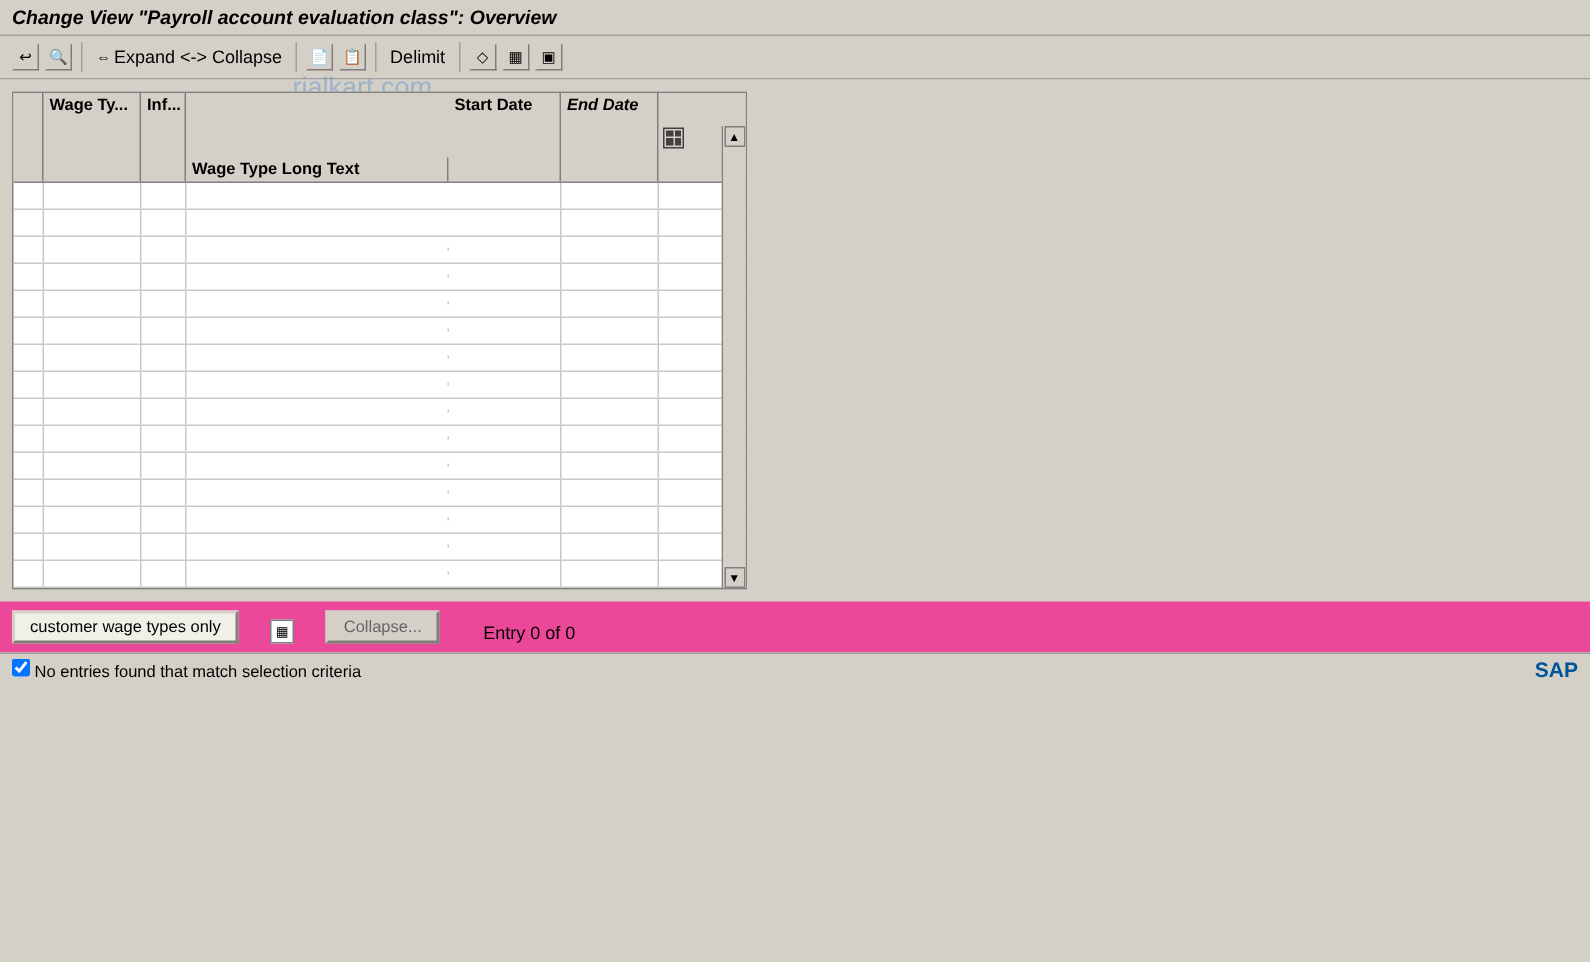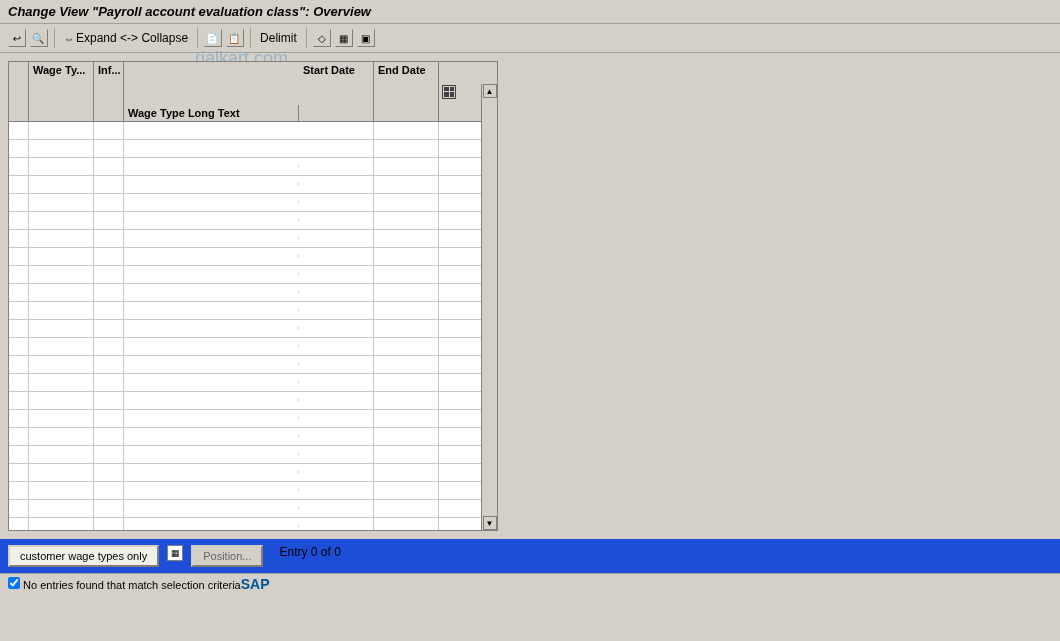--- a/index.html
+++ b/index.html
@@ -45,21 +45,21 @@
     }
     .main-content {
       background: #d4d0c8;
       padding: 8px;
       flex: 1;
     }
     .table-container {
       background: white;
       border: 1px solid #808080;
       width: 490px;
-      height: 470px;
+      height: 332px;
       overflow: hidden;
       position: relative;
     }
     .table-header {
       display: flex;
       background: #d4d0c8;
       border-bottom: 1px solid #808080;
       font-weight: bold;
       font-size: 11px;
     }
@@ -103,20 +103,21 @@
       overflow: hidden;
       white-space: nowrap;
     }
     .col-enddate {
       width: 65px;
       min-width: 65px;
       border-right: 1px solid #808080;
       padding: 2px 4px;
       overflow: hidden;
       white-space: nowrap;
+      font-style: italic;
     }
     .col-settings {
       width: 20px;
       min-width: 20px;
       padding: 1px;
       display: flex;
       align-items: center;
       justify-content: center;
     }
     .table-body {
@@ -151,24 +152,24 @@
       background: #d4d0c8;
       border: 1px solid #808080;
       display: flex;
       align-items: center;
       justify-content: center;
       cursor: pointer;
       font-size: 8px;
     }
     .bottom-bar {
       display: flex;
-      align-items: flex-start;
-      gap: 8px;
+      align-items: flex-end;
+      gap: 21px;
       padding: 6px 8px;
-      background: #1d4ed8;
+      background: #ec4899;
     }
     .customer-btn {
       background: #f0f0e8;
       border: 2px outset #d4d0c8;
       padding: 3px 10px;
       font-size: 11px;
       cursor: pointer;
       white-space: nowrap;
     }
     .position-btn {
@@ -183,21 +184,21 @@
       font-size: 12px;
       margin-left: 8px;
     }
     .status-bar {
       background: #d4d0c8;
       padding: 2px 8px;
       font-size: 11px;
       border-top: 1px solid #a0a0a0;
       display: flex;
       align-items: center;
-      justify-content: flex-start;
+      justify-content: space-between;
     }
     .watermark {
       position: absolute;
       top: 48px;
       left: 195px;
       color: rgba(100,150,200,0.5);
       font-size: 18px;
       pointer-events: none;
       white-space: nowrap;
     }
@@ -496,21 +497,21 @@
     </div>
   </div>
 </div>
 
 <div class="bottom-bar">
   <button class="customer-btn">
     <span>customer wage types only</span>
   </button>
   <span class="position-icon">▦</span>
   <button class="position-btn">
-    <span>Position...</span>
+    <span>Collapse...</span>
   </button>
   <span class="entry-info">
     <span>Entry 0 of 0</span>
   </span>
 </div>
 
 <div class="status-bar">
   <span>
     <input type="checkbox" style="width: 12px; height: 12px;" checked="">
     <span>No entries found that match selection criteria</span>

